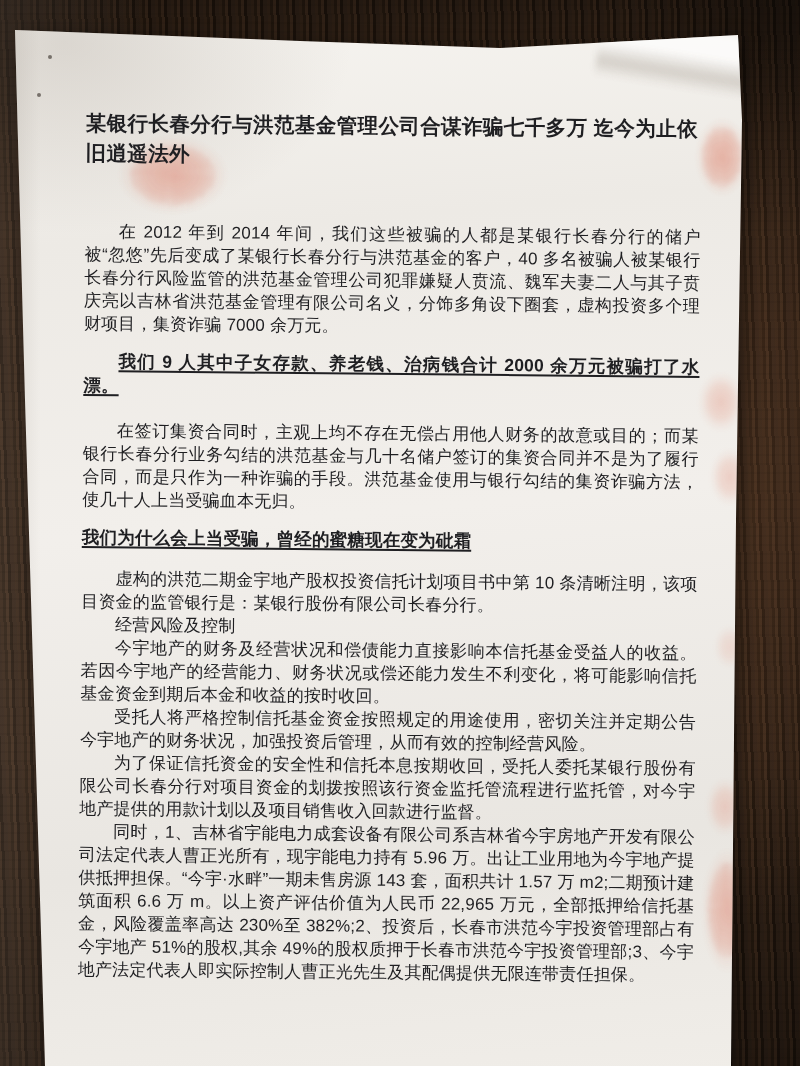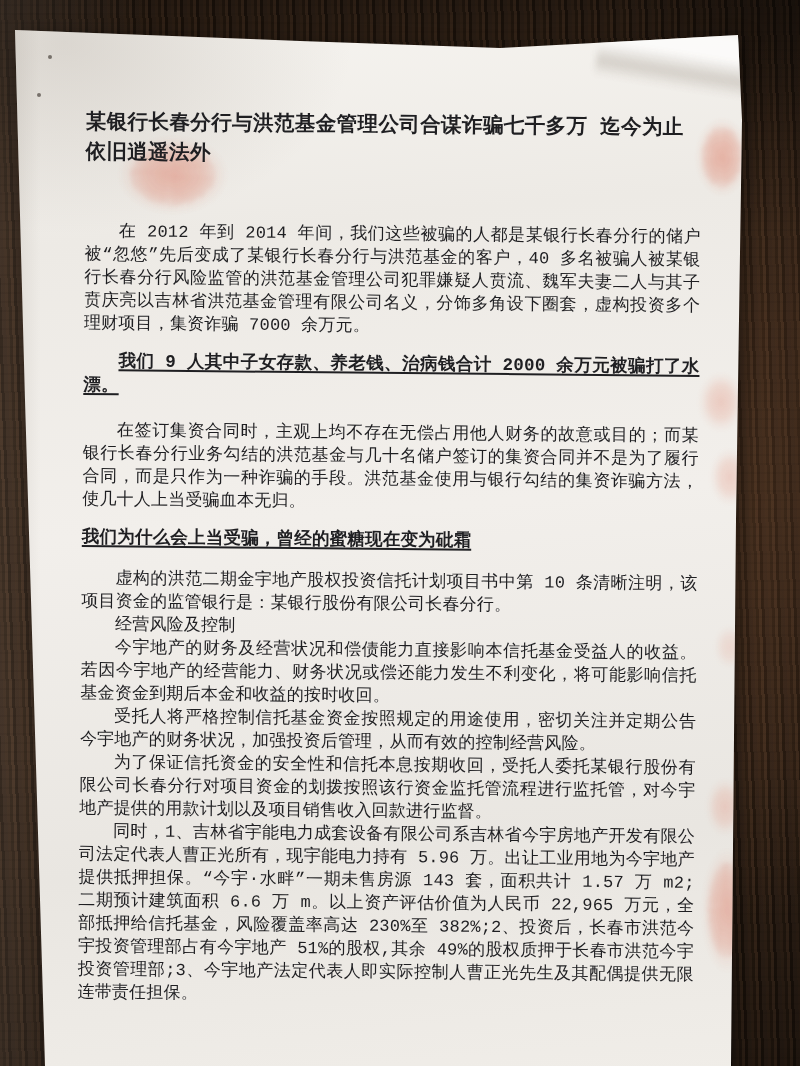--- a/index.html
+++ b/index.html
@@ -24,21 +24,20 @@
       #3e2c1b;
   }
   .wood::after{
     content:"";position:absolute;inset:0;
     background:repeating-linear-gradient(0deg, rgba(0,0,0,0) 0 7px, rgba(0,0,0,.05) 7px 9px);
   }
   
   .paper-wrap{
     position:absolute;inset:0;
     filter:drop-shadow(4px 6px 10px rgba(0,0,0,.55));
-    font-family:Liberation Mono, monospace;
   }
   .paper{
     position:absolute;inset:0;
     clip-path:polygon(15px 30px, 300px 41px, 500px 48px, 650px 40px, 738px 35px,
                       742px 120px, 736px 520px, 731px 1066px, 45px 1066px, 25px 400px);
     background:
       radial-gradient(120% 60% at 8% 4%, rgba(150,140,128,.28), rgba(0,0,0,0) 30%),
       linear-gradient(90deg, rgba(130,120,108,.22), rgba(0,0,0,0) 5%, rgba(0,0,0,0) 94%, rgba(140,128,115,.25)),
       linear-gradient(175deg, #f7f5f1 0%, #edeae5 22%, #f2efeb 48%, #e9e6e1 78%, #f0ede8 100%);
   }

